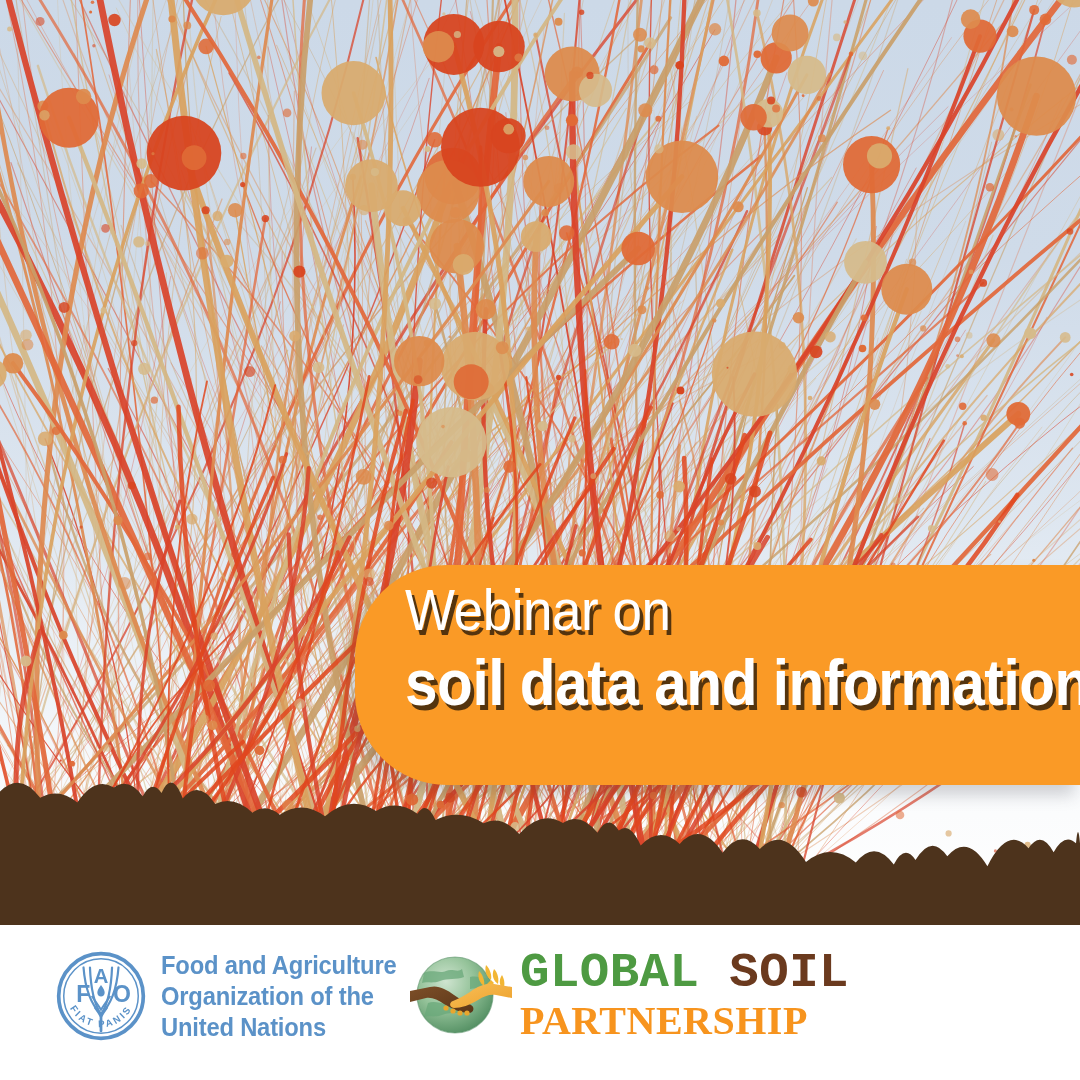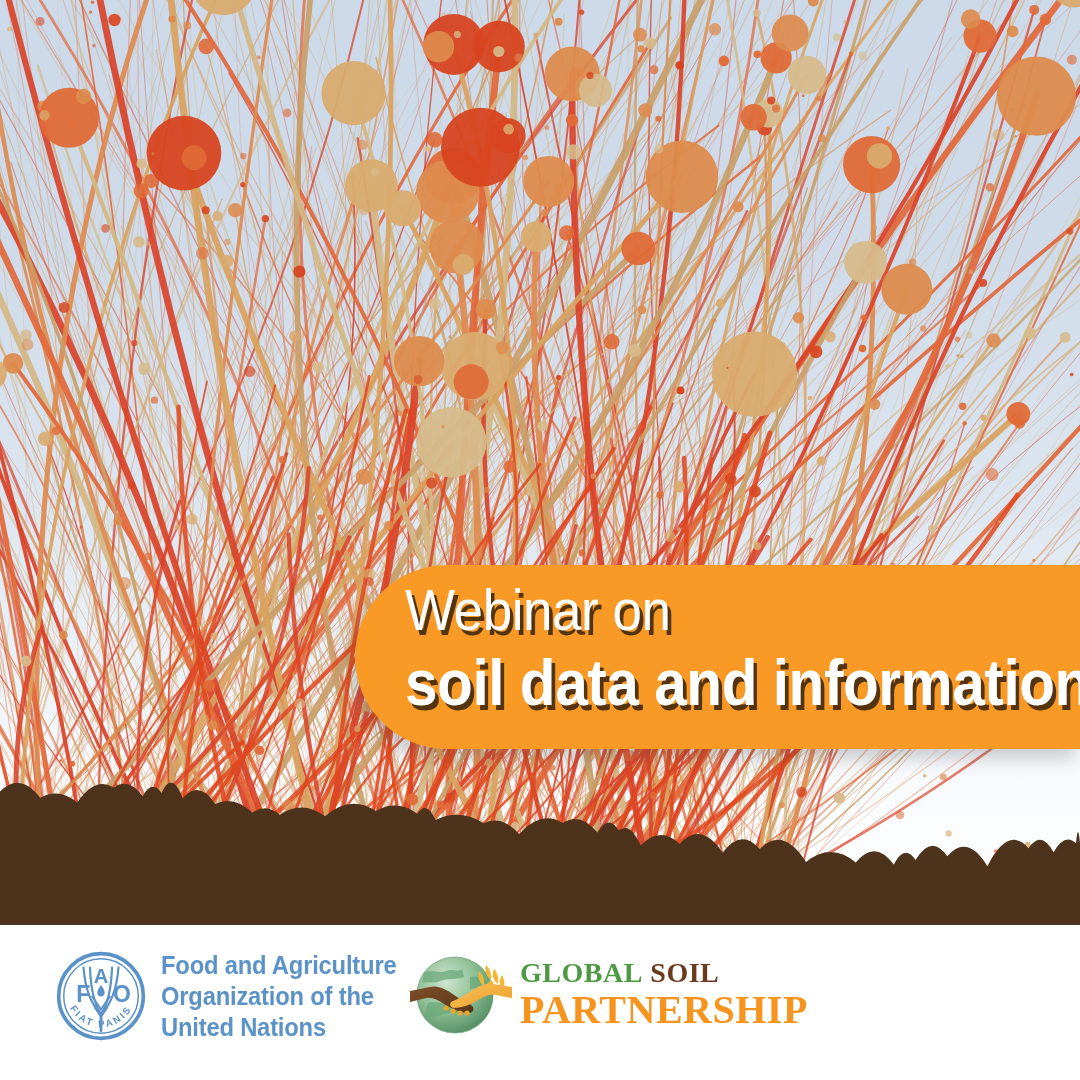--- a/index.html
+++ b/index.html
@@ -37,21 +37,21 @@
     top: 0;
     display: block;
   }
 
   
   #title-banner {
     position: absolute;
     left: 355px;
     top: 565px;
     width: 725px;
-    height: 184px;
+    height: 220px;
     background: #fa9a26;
     border-radius: 92px 0 0 92px;
     box-shadow: -6px 10px 16px rgba(60,60,70,0.22);
     z-index: 40;
   }
   #title-text {
     position: absolute;
     left: 50px;
     top: 11px;
     width: 660px;
@@ -126,21 +126,21 @@
     top: 22px;
     display: flex;
     align-items: center;
   }
   #gsp-mark { width: 110px; height: 95px; flex: 0 0 auto; }
   #gsp-name {
     margin-left: 2px;
     font-family: "Liberation Serif", serif;
     line-height: 1.0;
   }
-  .gsp-row-1 { font-size: 28px; font-weight: 700; letter-spacing: 0.5px; white-space: nowrap; }
+  .gsp-row-1 { font-size: 49px; font-weight: 700; letter-spacing: 0.5px; white-space: nowrap; font-family: Liberation Mono, monospace; }
   .gsp-row-2 { font-size: 40px; font-weight: 700; letter-spacing: 0.5px; white-space: nowrap; margin-top: 3px; }
   .gsp-global { color: #4e9a42; }
   .gsp-soil { color: #6b3a1e; }
   .gsp-partnership { color: #f7941e; }
 </style>
 </head>
 <body>
 
 <div id="poster">
 

